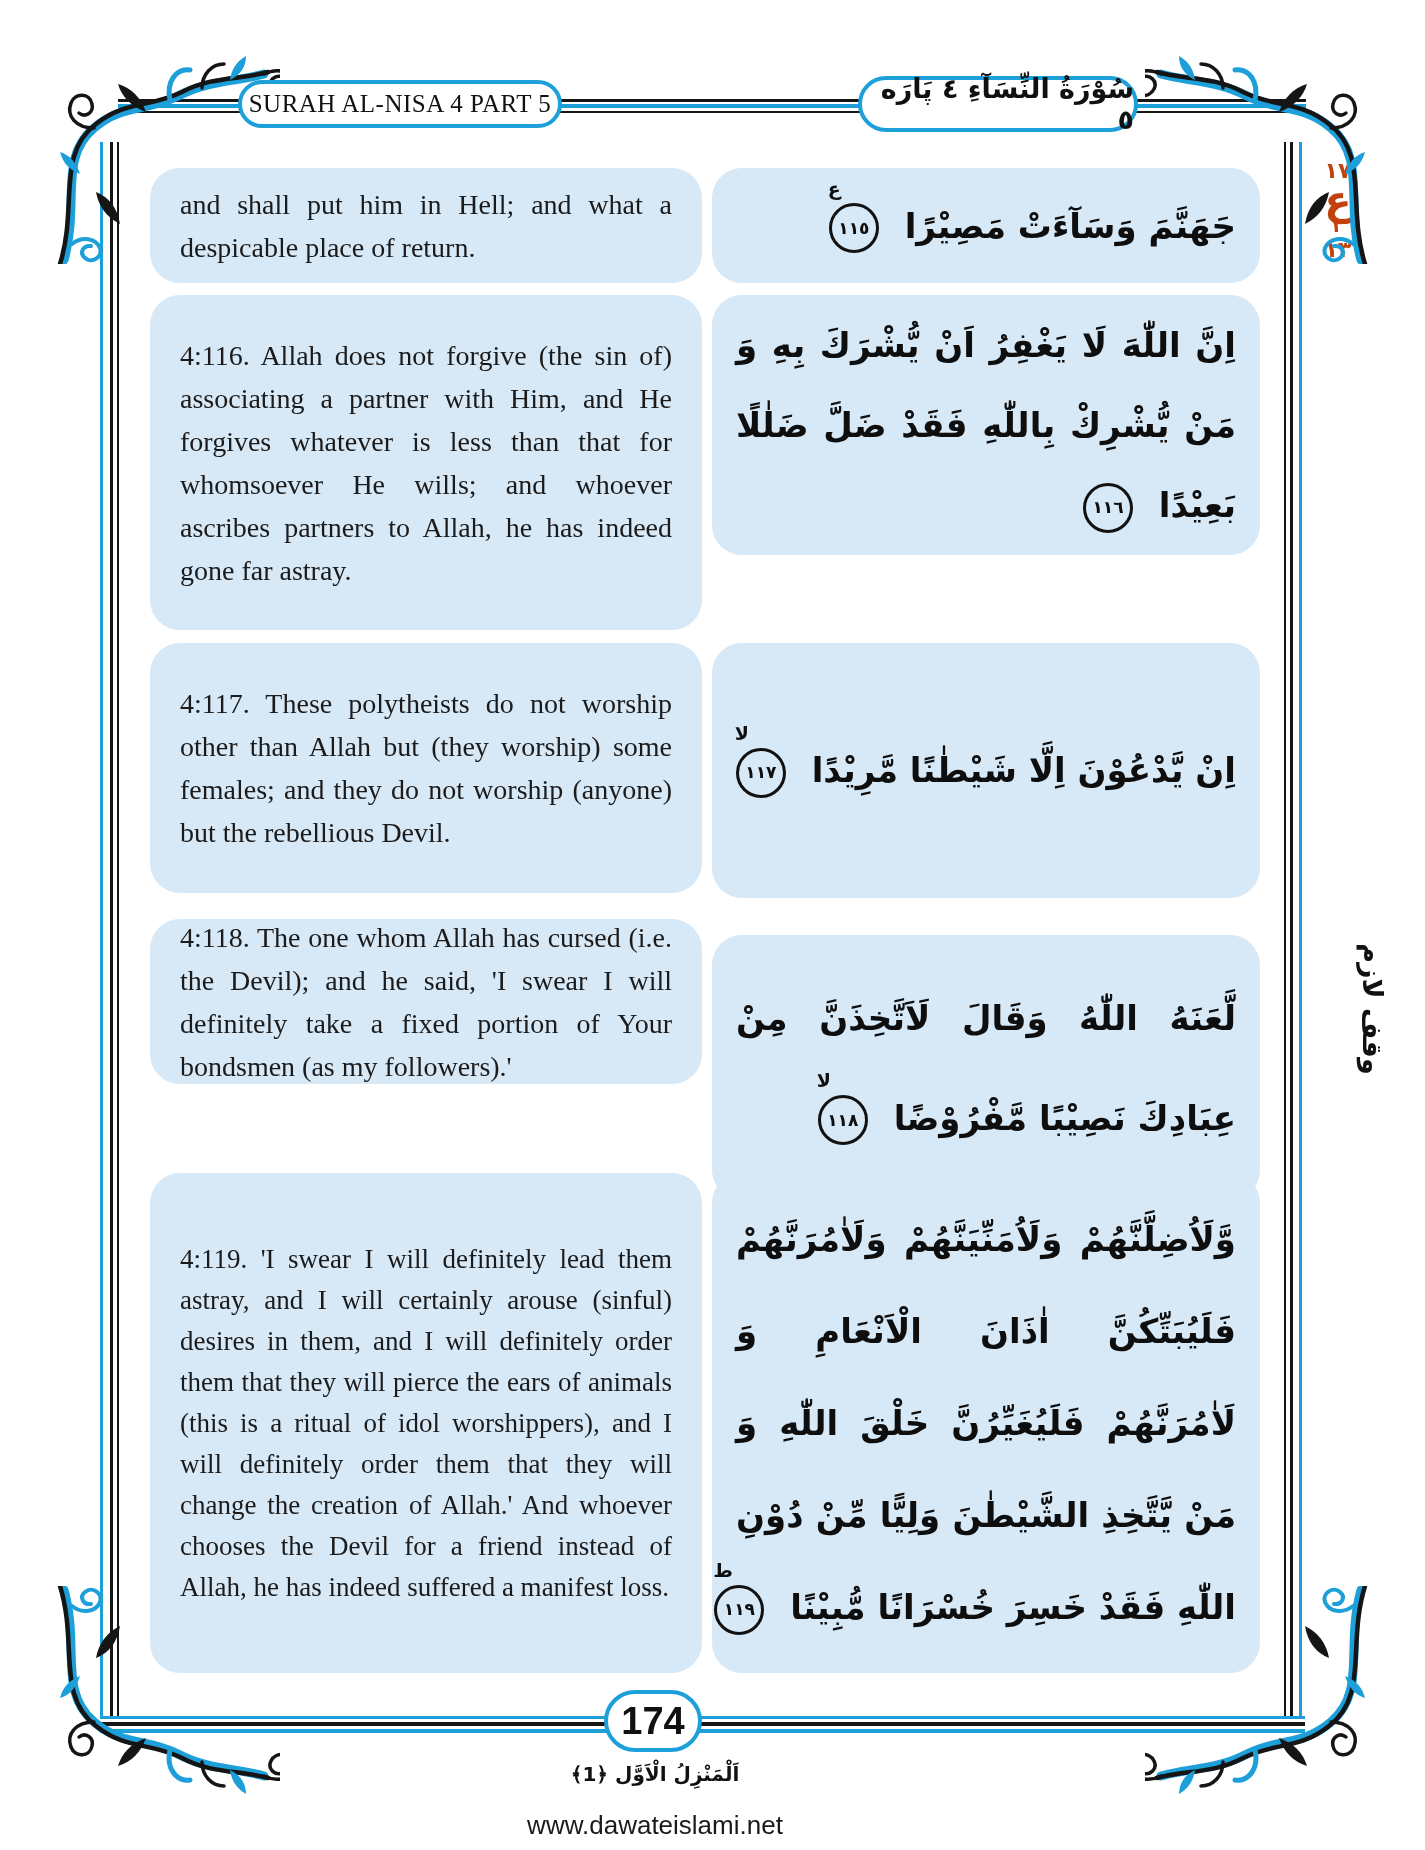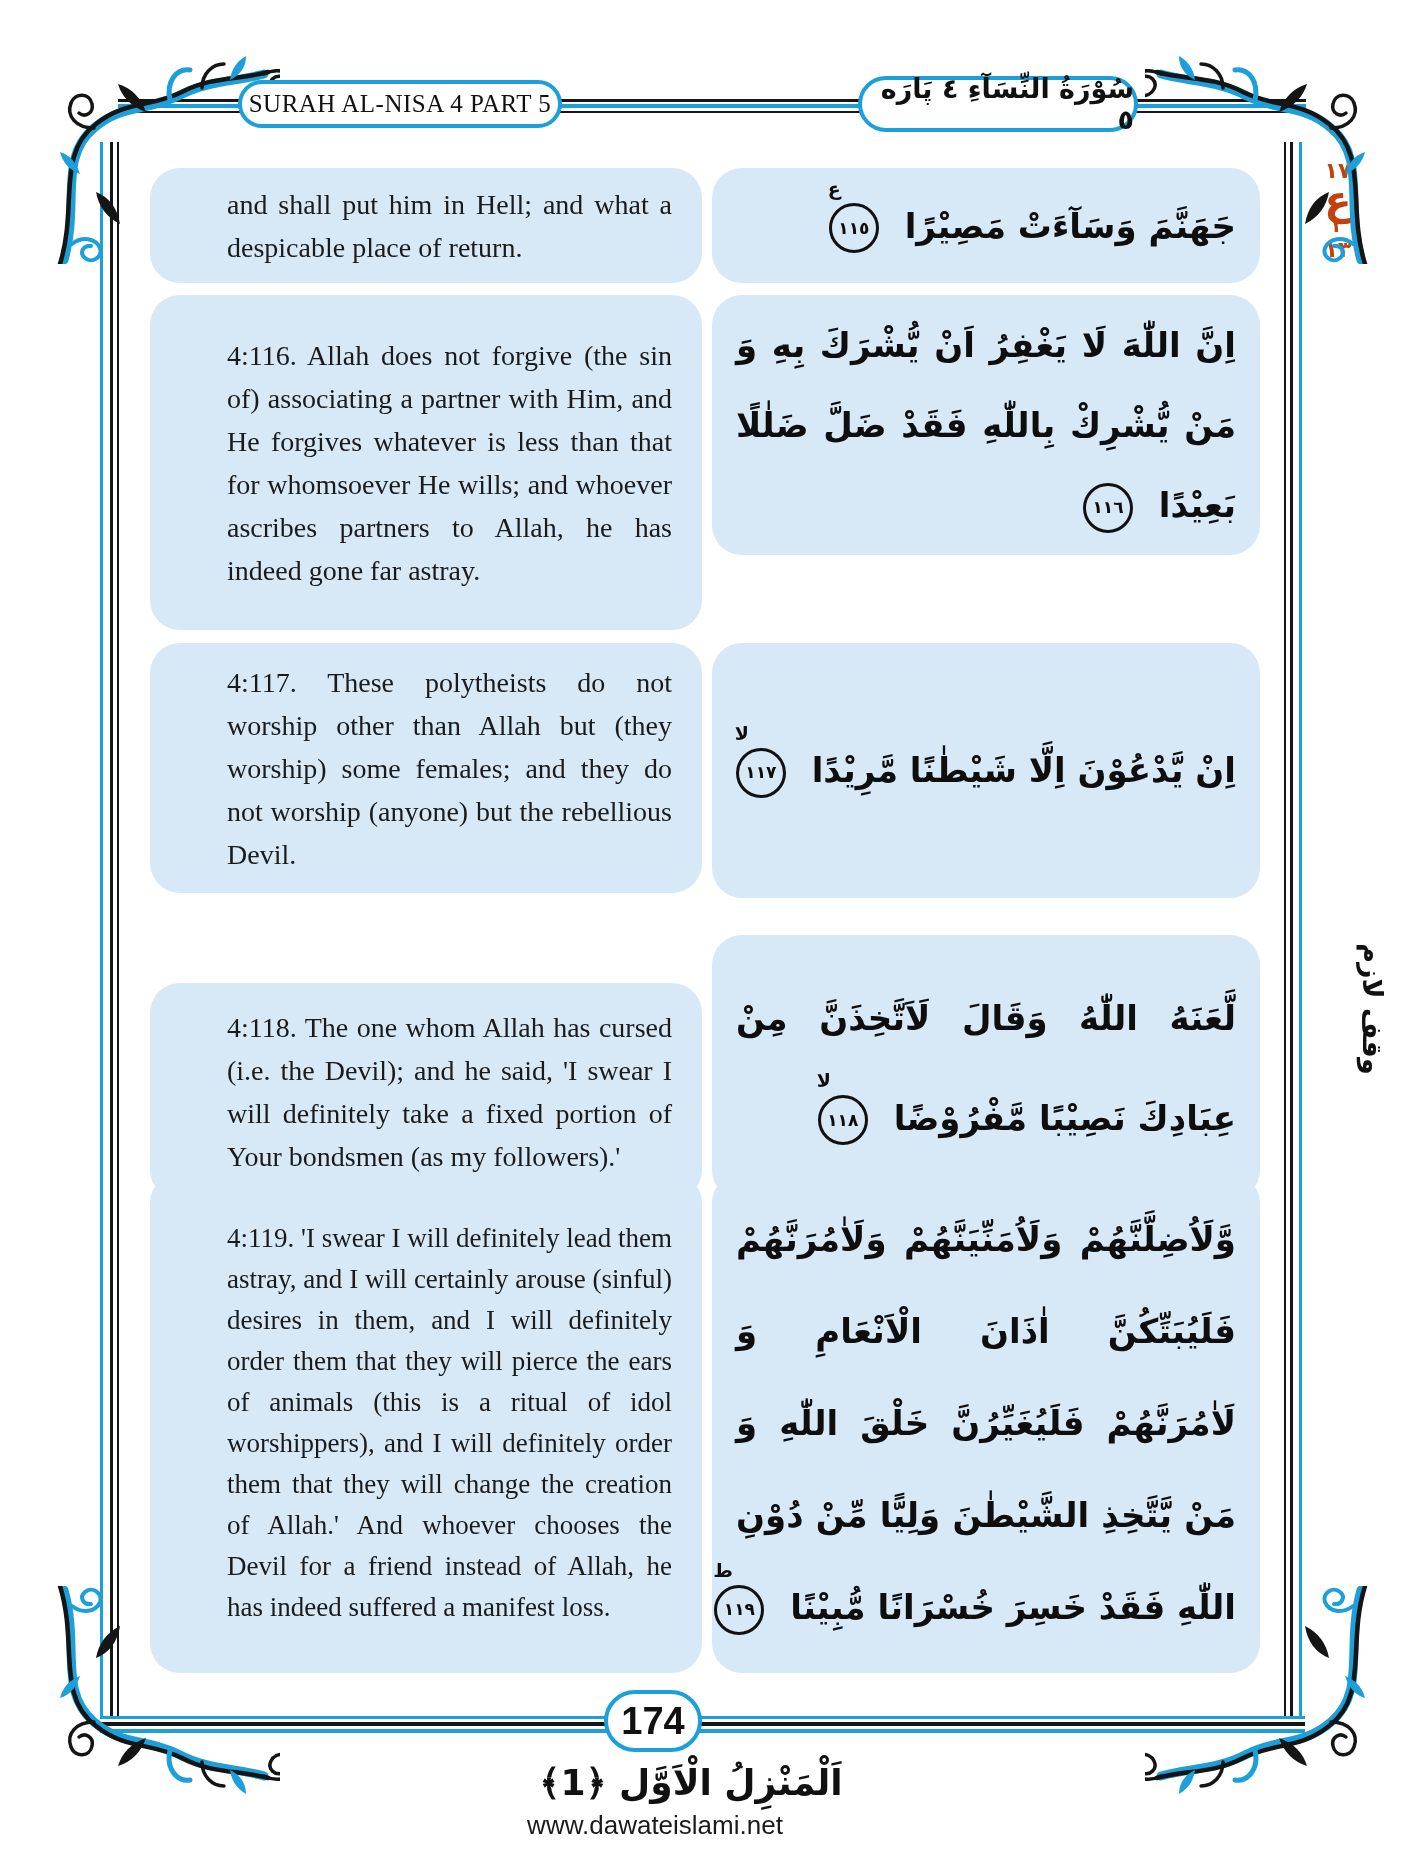--- a/index.html
+++ b/index.html
@@ -21,21 +21,21 @@
     display:flex;align-items:center;justify-content:center;z-index:6;box-sizing:border-box;
   }
   .pill-en{left:238px;top:80px;width:324px;height:48px;
     font-weight:normal;font-size:25px;letter-spacing:.5px;color:#111;}
   .pill-ar{left:858px;top:76px;width:280px;height:56px;direction:rtl;
     font-family:"DejaVu Sans",sans-serif;font-weight:bold;font-size:27px;color:#111;}
   .pill-page{left:604px;top:1690px;width:98px;height:62px;border-radius:32px;
     font-family:"Liberation Sans",sans-serif;font-weight:bold;font-size:38px;color:#111;}
   
   .box{position:absolute;background:#d7e8f6;border-radius:30px;box-sizing:border-box;}
-  .en-box{left:150px;width:552px;display:flex;align-items:center;padding-left:47px;}
+  .en-box{left:150px;width:552px;display:flex;align-items:center;}
   .ar-box{left:712px;width:548px;direction:rtl;display:flex;flex-direction:column;
     justify-content:center;padding:8px 24px;
     font-family:"DejaVu Sans",sans-serif;font-weight:bold;color:#0e0e0e;}
   .en-text{padding:0 30px;font-size:28px;line-height:43px;color:#1b1b1b;text-align:justify;}
   .en-text.tight{font-size:27px;line-height:41px;}
   .verse-num{font-weight:normal;margin-top:20px;}
   .ar-line{white-space:nowrap;direction:rtl;text-align:justify;text-align-last:justify;font-size:34px;}
   .ar-line.short{text-align:right;text-align-last:right;}
   
   .ayah{position:relative;display:inline-flex;align-items:center;justify-content:center;
@@ -49,21 +49,21 @@
   .ruku-marker .letter{font-size:40px;margin:-2px 0 -4px 0;display:block;}
   .ruku-marker .n-mid{font-size:19px;display:block;}
   .ruku-marker .n-bottom{font-size:22px;margin-top:4px;display:block;}
   .waqf-note{position:absolute;left:1388px;top:893px;width:232px;
     transform:rotate(90deg);transform-origin:top left;
     font-family:"DejaVu Sans",sans-serif;font-weight:bold;font-size:27px;color:#111;
     text-align:center;}
   
   .footer-center{position:absolute;left:0;width:1310px;text-align:center;}
   .manzil{top:1762px;direction:rtl;font-family:"DejaVu Sans",sans-serif;
-    font-weight:bold;font-size:36px;color:#111;padding-left:36px;}
+    font-weight:bold;font-size:20px;color:#111;}
   .website{top:1810px;font-family:"Liberation Sans",sans-serif;font-size:26px;color:#1a1a1a;}
   
   .corner{position:absolute;width:230px;height:210px;z-index:5;}
 </style>
 </head>
 <body>
 
 <svg width="0" height="0" style="position:absolute" aria-hidden="true">
   <defs>
     <g id="flourish" fill="none" stroke-linecap="round">
@@ -158,21 +158,21 @@
 <div class="box ar-box" style="top:643px;height:255px">
   <div class="ar-line short" style="line-height:105px">
     <span>اِنْ يَّدْعُوْنَ اِلَّا شَيْطٰنًا مَّرِيْدًا</span>
     <span class="ayah">
         <span class="sign">لا</span>
         <span>١١٧</span>
       </span>
   </div>
 </div>
 
-<div class="box en-box" style="top:983px;height:217px">
+<div class="box en-box" style="top:919px;height:165px">
   <p class="en-text"><span class="verse-num">4:118.</span> <span>The one whom Allah has cursed (i.e. the Devil); and he said, 'I swear I will definitely take a fixed portion of Your bondsmen (as my followers).'</span></p>
 </div>
 <div class="box ar-box" style="top:935px;height:265px">
   <div class="ar-line" style="line-height:100px">لَّعَنَهُ اللّٰهُ وَقَالَ لَاَتَّخِذَنَّ مِنْ</div>
   <div class="ar-line short" style="line-height:100px">
     <span>عِبَادِكَ نَصِيْبًا مَّفْرُوْضًا</span>
     <span class="ayah">
         <span class="sign">لا</span>
         <span>١١٨</span>
       </span>

